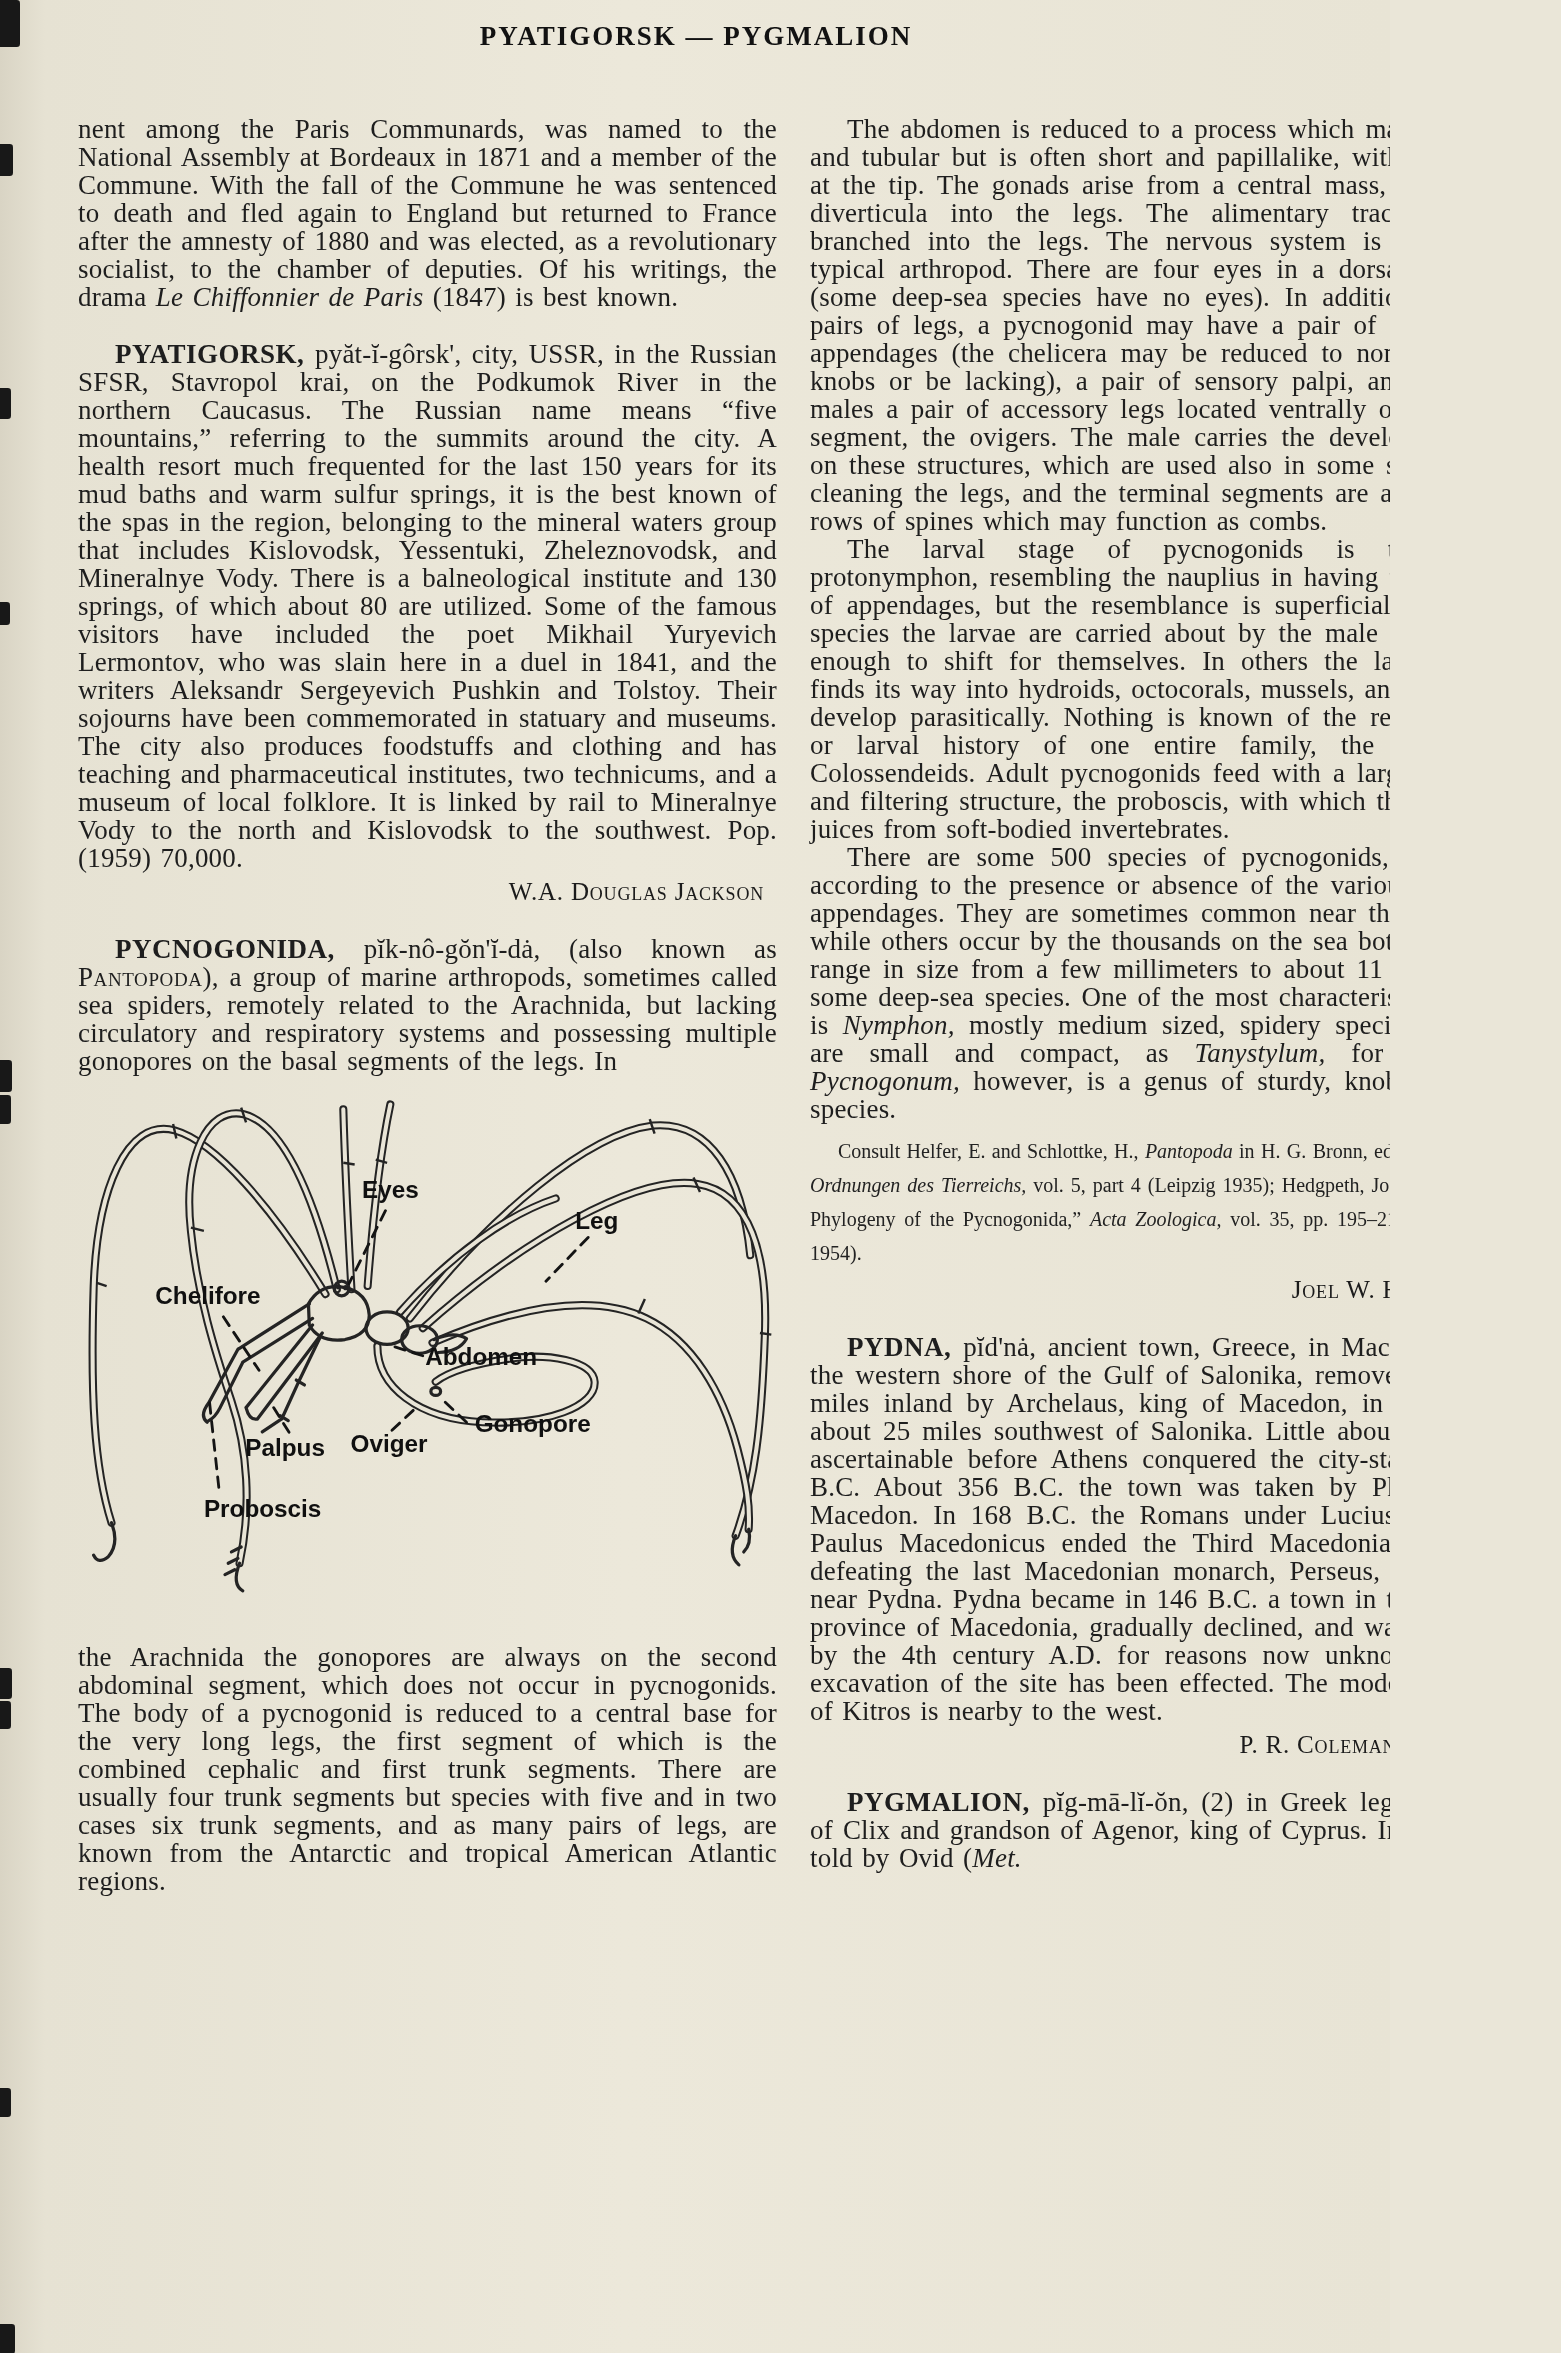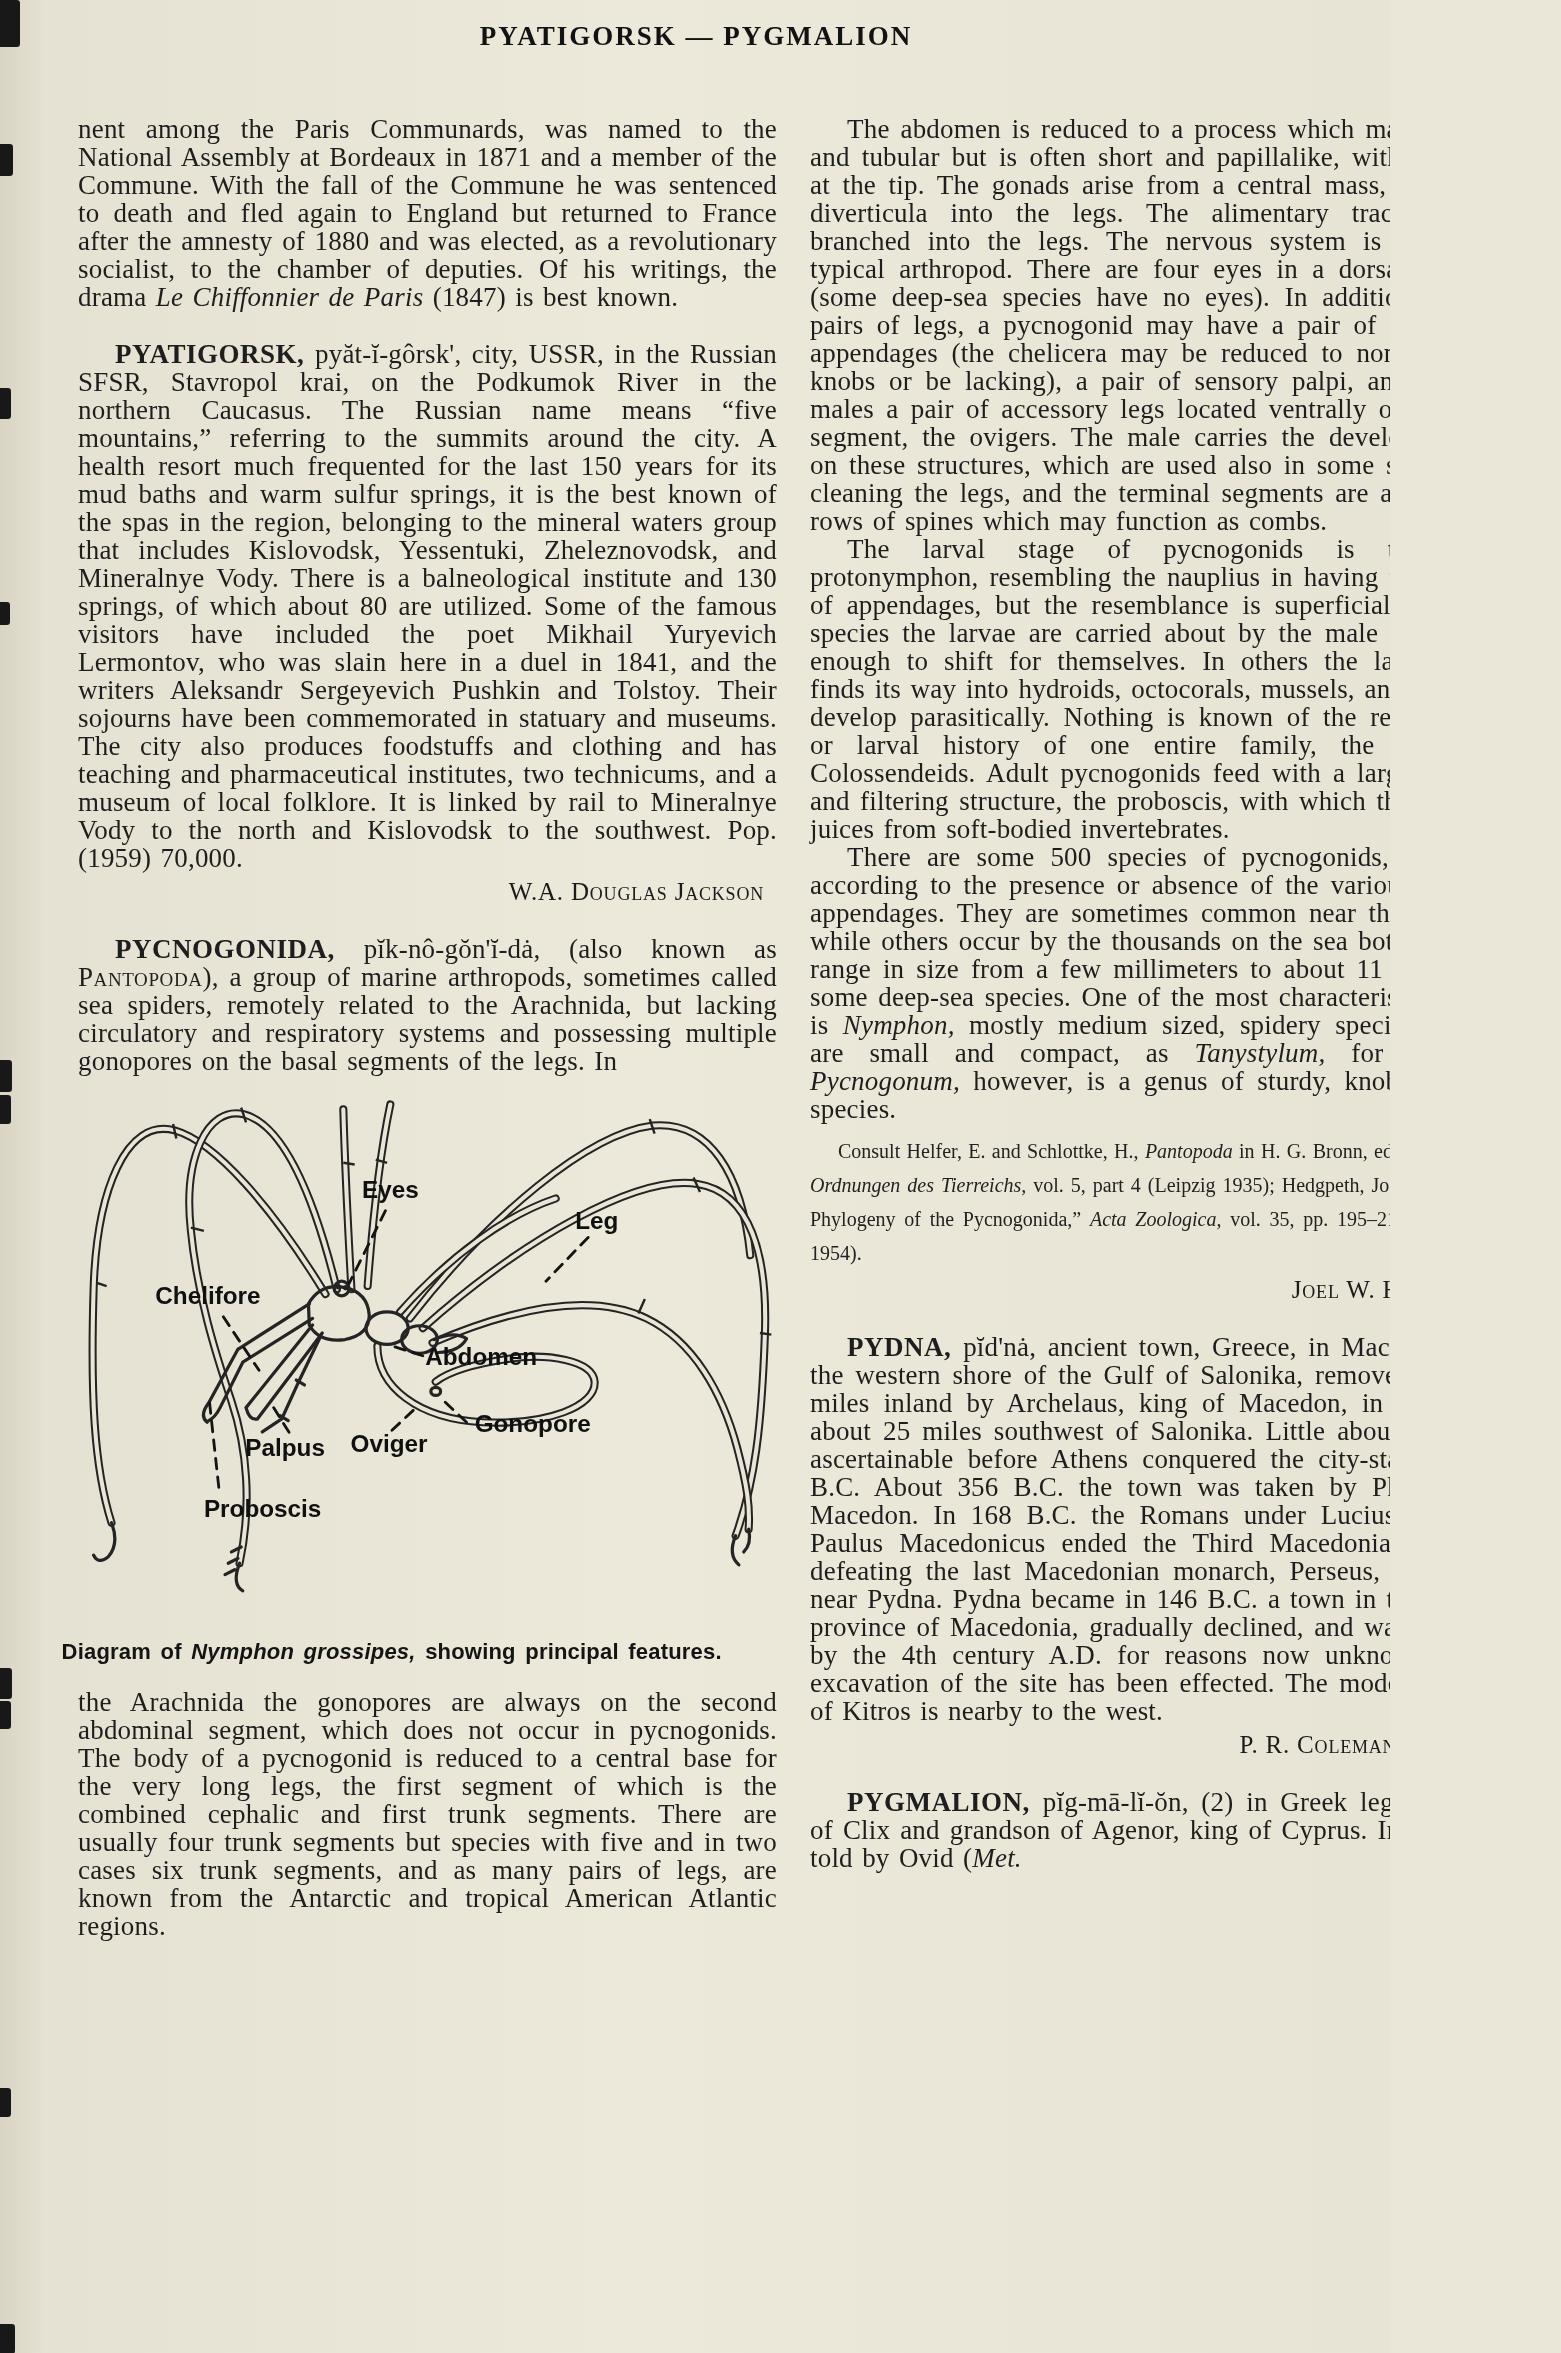--- a/index.html
+++ b/index.html
@@ -150,21 +150,20 @@
 
         <text class="lbl" x="361" y="140">Eyes</text>
         <text class="lbl" x="624" y="178">Leg</text>
         <text class="lbl" x="106" y="270">Chelifore</text>
         <text class="lbl" x="439" y="346">Abdomen</text>
         <text class="lbl" x="500" y="428">Gonopore</text>
         <text class="lbl" x="347" y="453">Oviger</text>
         <text class="lbl" x="217" y="458">Palpus</text>
         <text class="lbl" x="166" y="533">Proboscis</text>
       </svg>
-      <figcaption class="caption"><span>Diagram of </span><span class="ri">Nymphon grossipes,</span><span> showing principal features.</span></figcaption>
     </figure>
 
     <p class="body noindent after-diagram"><span>the Arachnida the gonopores are always on the second abdominal segment, which does not occur in pycnogonids. The body of a pycnogonid is reduced to a central base for the very long legs, the first segment of which is the combined cephalic and first trunk segments. There are usually four trunk segments but species with five and in two cases six trunk segments, and as many pairs of legs, are known from the Antarctic and tropical American Atlantic regions.</span></p>
   </div>
 
   <div class="col col-right">
 
     <p class="body">The abdomen is reduced to a process which may be long and tubular but is often short and papillalike, with the anus at the tip. The gonads arise from a central mass, with long diverticula into the legs. The alimentary tract also is branched into the legs. The nervous system is that of a typical arthropod. There are four eyes in a dorsal tubercle (some deep-sea species have no eyes). In addition to four pairs of legs, a pycnogonid may have a pair of chelicerate appendages (the chelicera may be reduced to nonfunctional knobs or be lacking), a pair of sensory palpi, and in most males a pair of accessory legs located ventrally on the first segment, the ovigers. The male carries the developing legs on these structures, which are used also in some species for cleaning the legs, and the terminal segments are armed with rows of spines which may function as combs.</p>
     <p class="body">The larval stage of pycnogonids is termed a protonymphon, resembling the nauplius in having three pairs of appendages, but the resemblance is superficial. In many species the larvae are carried about by the male until large enough to shift for themselves. In others the larval stage finds its way into hydroids, octocorals, mussels, and clams to develop parasitically. Nothing is known of the reproductive or larval history of one entire family, the deep sea Colossendeids. Adult pycnogonids feed with a large sucking and filtering structure, the proboscis, with which they extract juices from soft-bodied invertebrates.</p>
     <p class="body"><span>There are some 500 species of pycnogonids, classified according to the presence or absence of the various anterior appendages. They are sometimes common near the seashore while others occur by the thousands on the sea bottom. They range in size from a few millimeters to about 11 inches for some deep-sea species. One of the most characteristic genera is </span><span class="ri">Nymphon,</span><span> mostly medium sized, spidery species. Others are small and compact, as </span><span class="ri">Tanystylum,</span><span> for example. </span><span class="ri">Pycnogonum,</span><span> however, is a genus of sturdy, knobby-legged species.</span></p>

